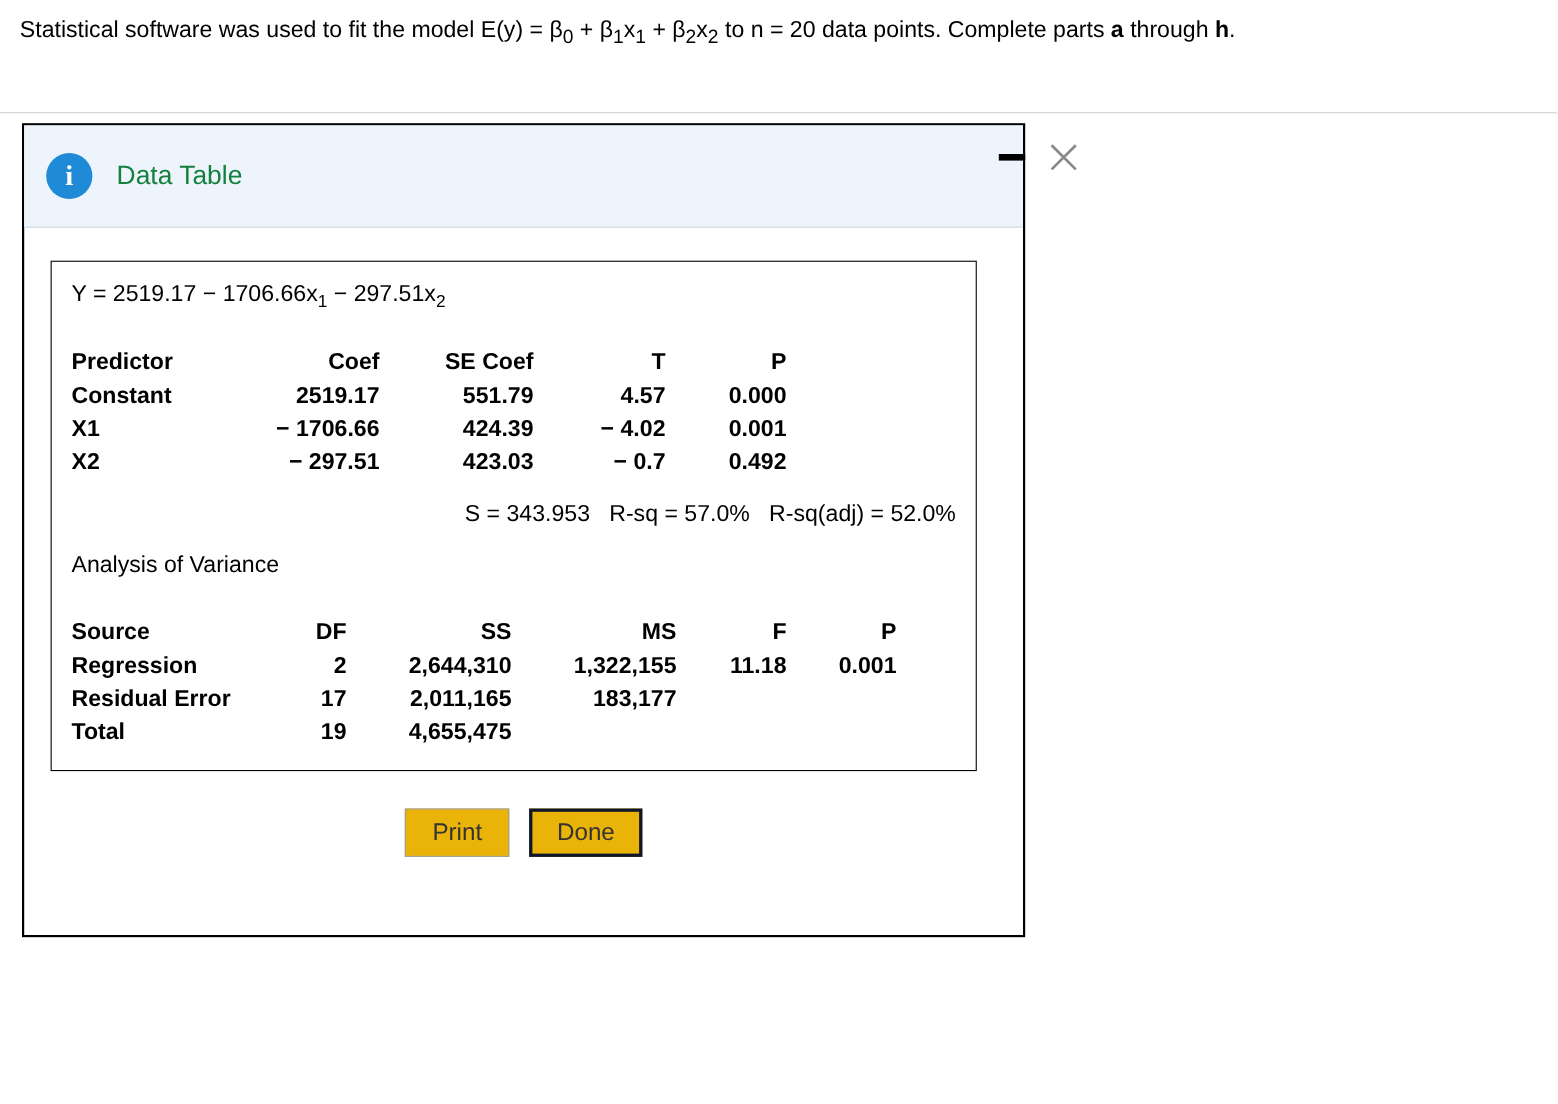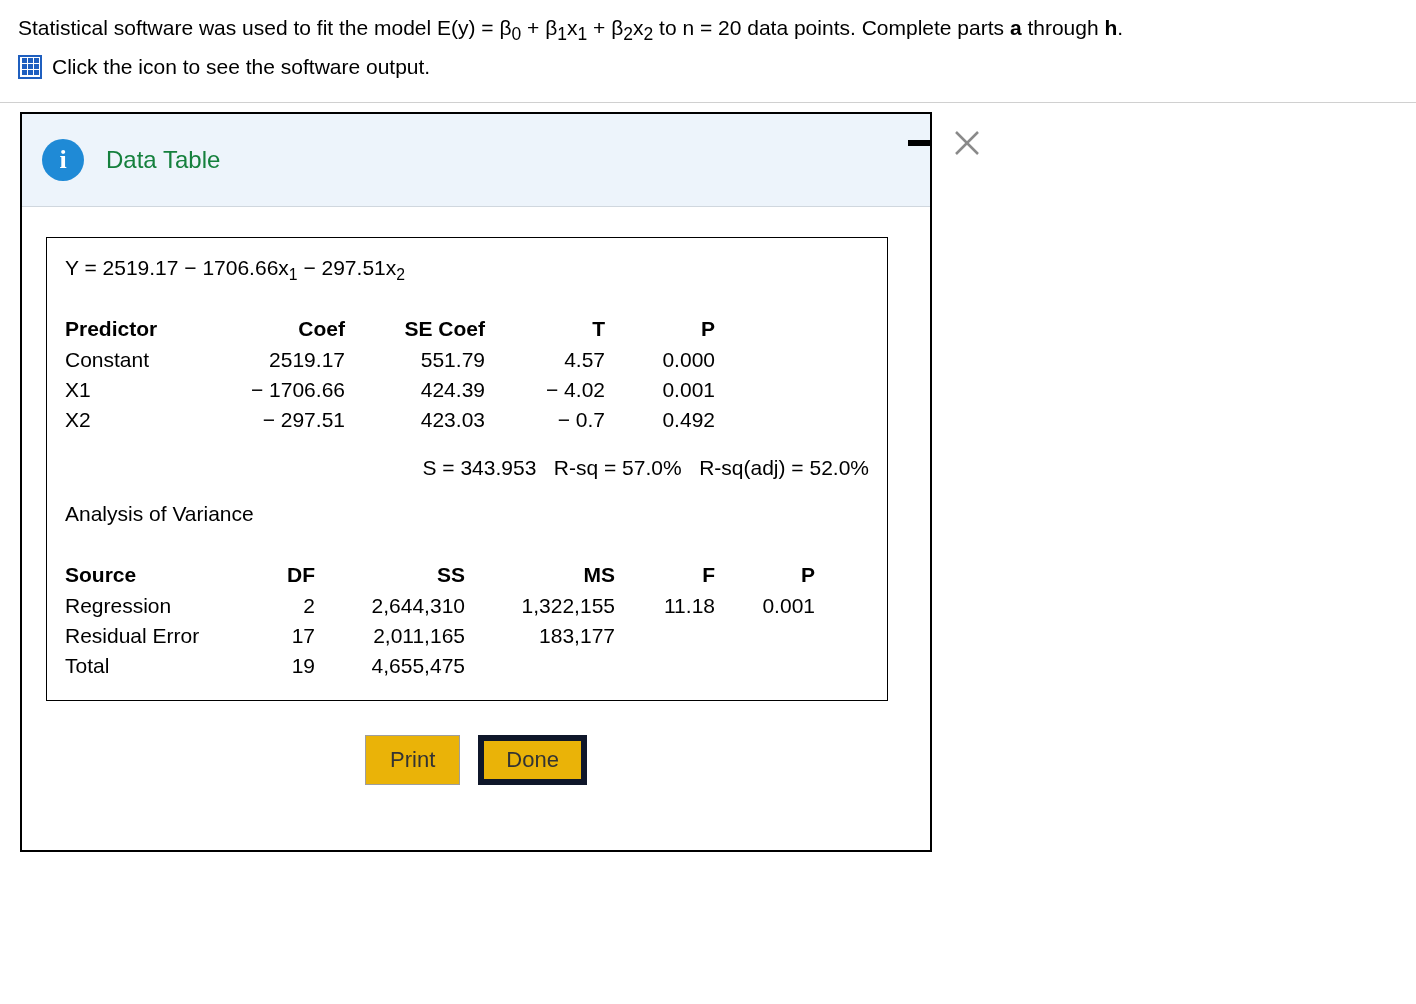--- a/index.html
+++ b/index.html
@@ -116,21 +116,21 @@
     box-sizing: border-box;
     width: 842px;
   }
   .eq-line sub { font-size: 0.75em; line-height: 0; }
   .tbl {
     border-collapse: collapse;
     margin-top: 32px;
   }
   .tbl td, .tbl th {
     padding: 1px 0;
-    font-weight: normal;
+    font-weight: bold;
     text-align: right;
   }
   .tbl th { font-weight: bold; }
   .tbl .lcol { text-align: left; }
   .predictor-table .c0 { width: 150px; }
   .predictor-table .c1 { width: 130px; }
   .predictor-table .c2 { width: 140px; }
   .predictor-table .c3 { width: 120px; }
   .predictor-table .c4 { width: 110px; }
   .stats-line { margin-top: 18px; text-align: right; }
@@ -149,49 +149,33 @@
   }
   .btn {
     font-size: 22px;
     padding: 8px 24px;
     background: #eab308;
     border: 1px solid #9e9e9e;
     color: #333333;
     cursor: pointer;
   }
   .btn.primary {
-    border: 6px solid #0f172a;
+    border: 3px solid #0f172a;
     padding: 6px 22px;
   }
   .neg { white-space: nowrap; }
 </style>
 </head>
 <body>
 
 <div class="page">
   <p class="question">
     <span>Statistical software was used to fit the model E(y) = β</span><sub>0</sub><span> + β</span><sub>1</sub><span>x</span><sub>1</sub><span> + β</span><sub>2</sub><span>x</span><sub>2</sub><span> to n = 20 data points. Complete parts </span><b>a</b><span> through </span><b>h</b><span>.</span>
   </p>
 
-  <div class="sub-row">
-    <span class="table-icon-box">
-      <span class="table-icon-inner">
-        <span></span>
-          <span></span>
-          <span></span>
-        <span></span>
-          <span></span>
-          <span></span>
-        <span></span>
-          <span></span>
-          <span></span>
-      </span>
-    </span>
-    <span>Click the icon to see the software output.</span>
-  </div>
 
   <div class="divider"></div>
 
   <div class="dialog">
     <div class="dialog-header">
       <span class="info-circle">i</span>
       <span class="dialog-title">Data Table</span>
       <div class="dialog-controls">
         <span class="minimize-icon"></span>
         <span class="close-icon">

